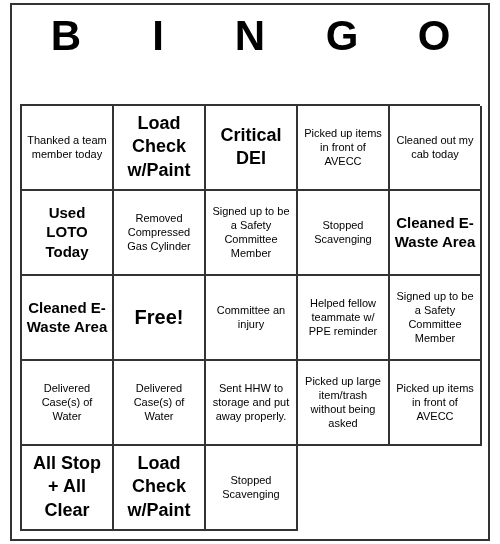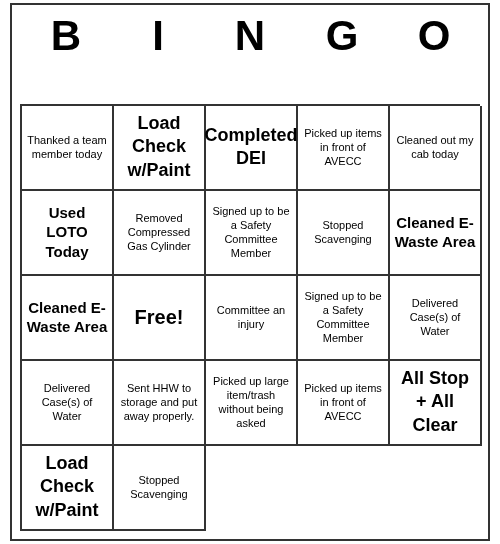--- a/index.html
+++ b/index.html
@@ -70,31 +70,32 @@
   <div class="bingo-header">
   <div class="bingo-letter">B</div>
       <div class="bingo-letter">I</div>
       <div class="bingo-letter">N</div>
       <div class="bingo-letter">G</div>
       <div class="bingo-letter">O</div>
     </div>
   <div class="bingo-grid">
   <div class="bingo-cell">Thanked a team member today</div>
       <div class="bingo-cell medium-bold">Load Check w/Paint</div>
-      <div class="bingo-cell medium-bold">Completed DEI</div>
+      <div class="bingo-cell medium-bold">Critical DEI</div>
       <div class="bingo-cell">Picked up items in front of AVECC</div>
       <div class="bingo-cell">Cleaned out my cab today</div>
       <div class="bingo-cell bold-large">Used LOTO Today</div>
       <div class="bingo-cell">Removed Compressed Gas Cylinder</div>
       <div class="bingo-cell">Signed up to be a Safety Committee Member</div>
       <div class="bingo-cell">Stopped Scavenging</div>
       <div class="bingo-cell bold-large">Cleaned E-Waste Area</div>
       <div class="bingo-cell bold-large">Cleaned E-Waste Area</div>
       <div class="bingo-cell free">Free!</div>
       <div class="bingo-cell">Committee an injury</div>
+      <div class="bingo-cell">Helped fellow teammate w/ PPE reminder</div>
       <div class="bingo-cell">Signed up to be a Safety Committee Member</div>
       <div class="bingo-cell">Delivered Case(s) of Water</div>
       <div class="bingo-cell">Delivered Case(s) of Water</div>
       <div class="bingo-cell">Sent HHW to storage and put away properly.</div>
       <div class="bingo-cell">Picked up large item/trash without being asked</div>
       <div class="bingo-cell">Picked up items in front of AVECC</div>
       <div class="bingo-cell medium-bold">All Stop + All Clear</div>
       <div class="bingo-cell medium-bold">Load Check w/Paint</div>
       <div class="bingo-cell">Stopped Scavenging</div>
     </div>

